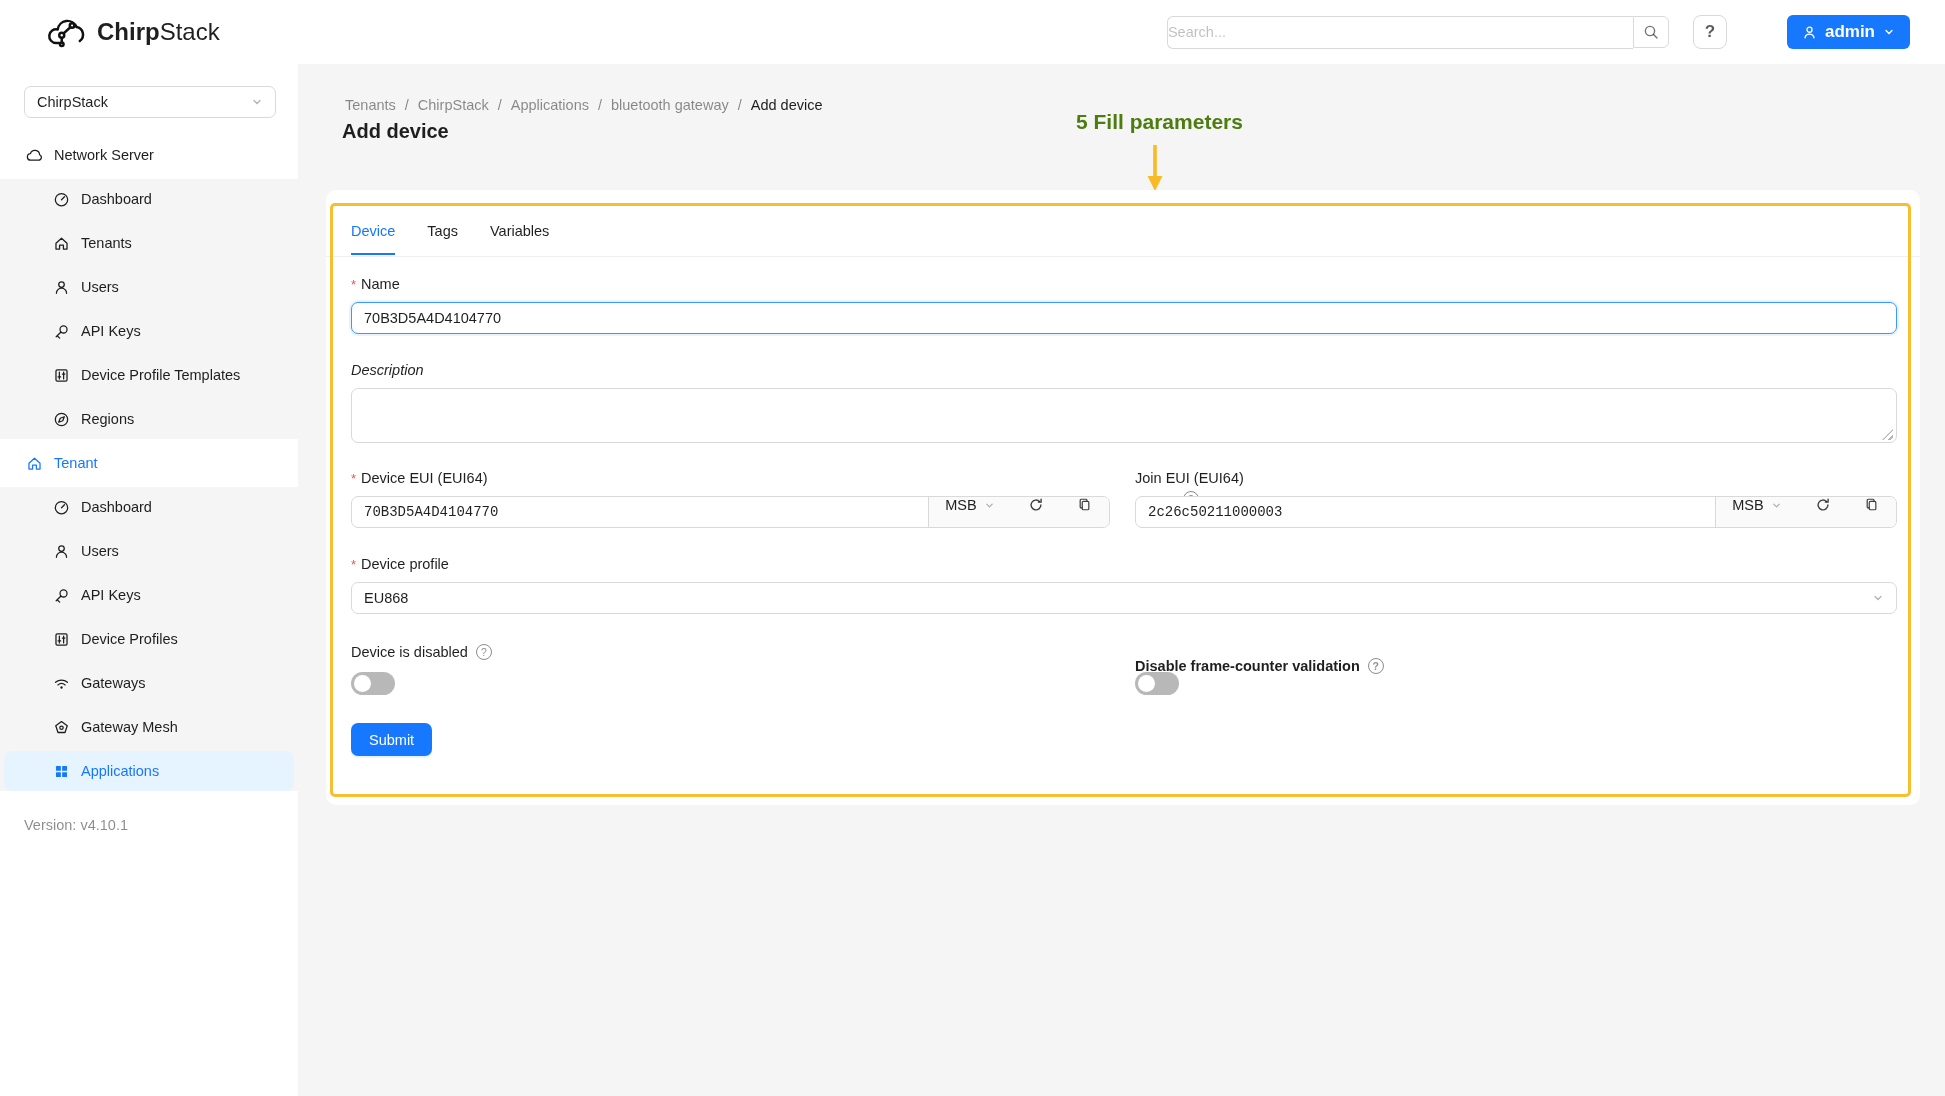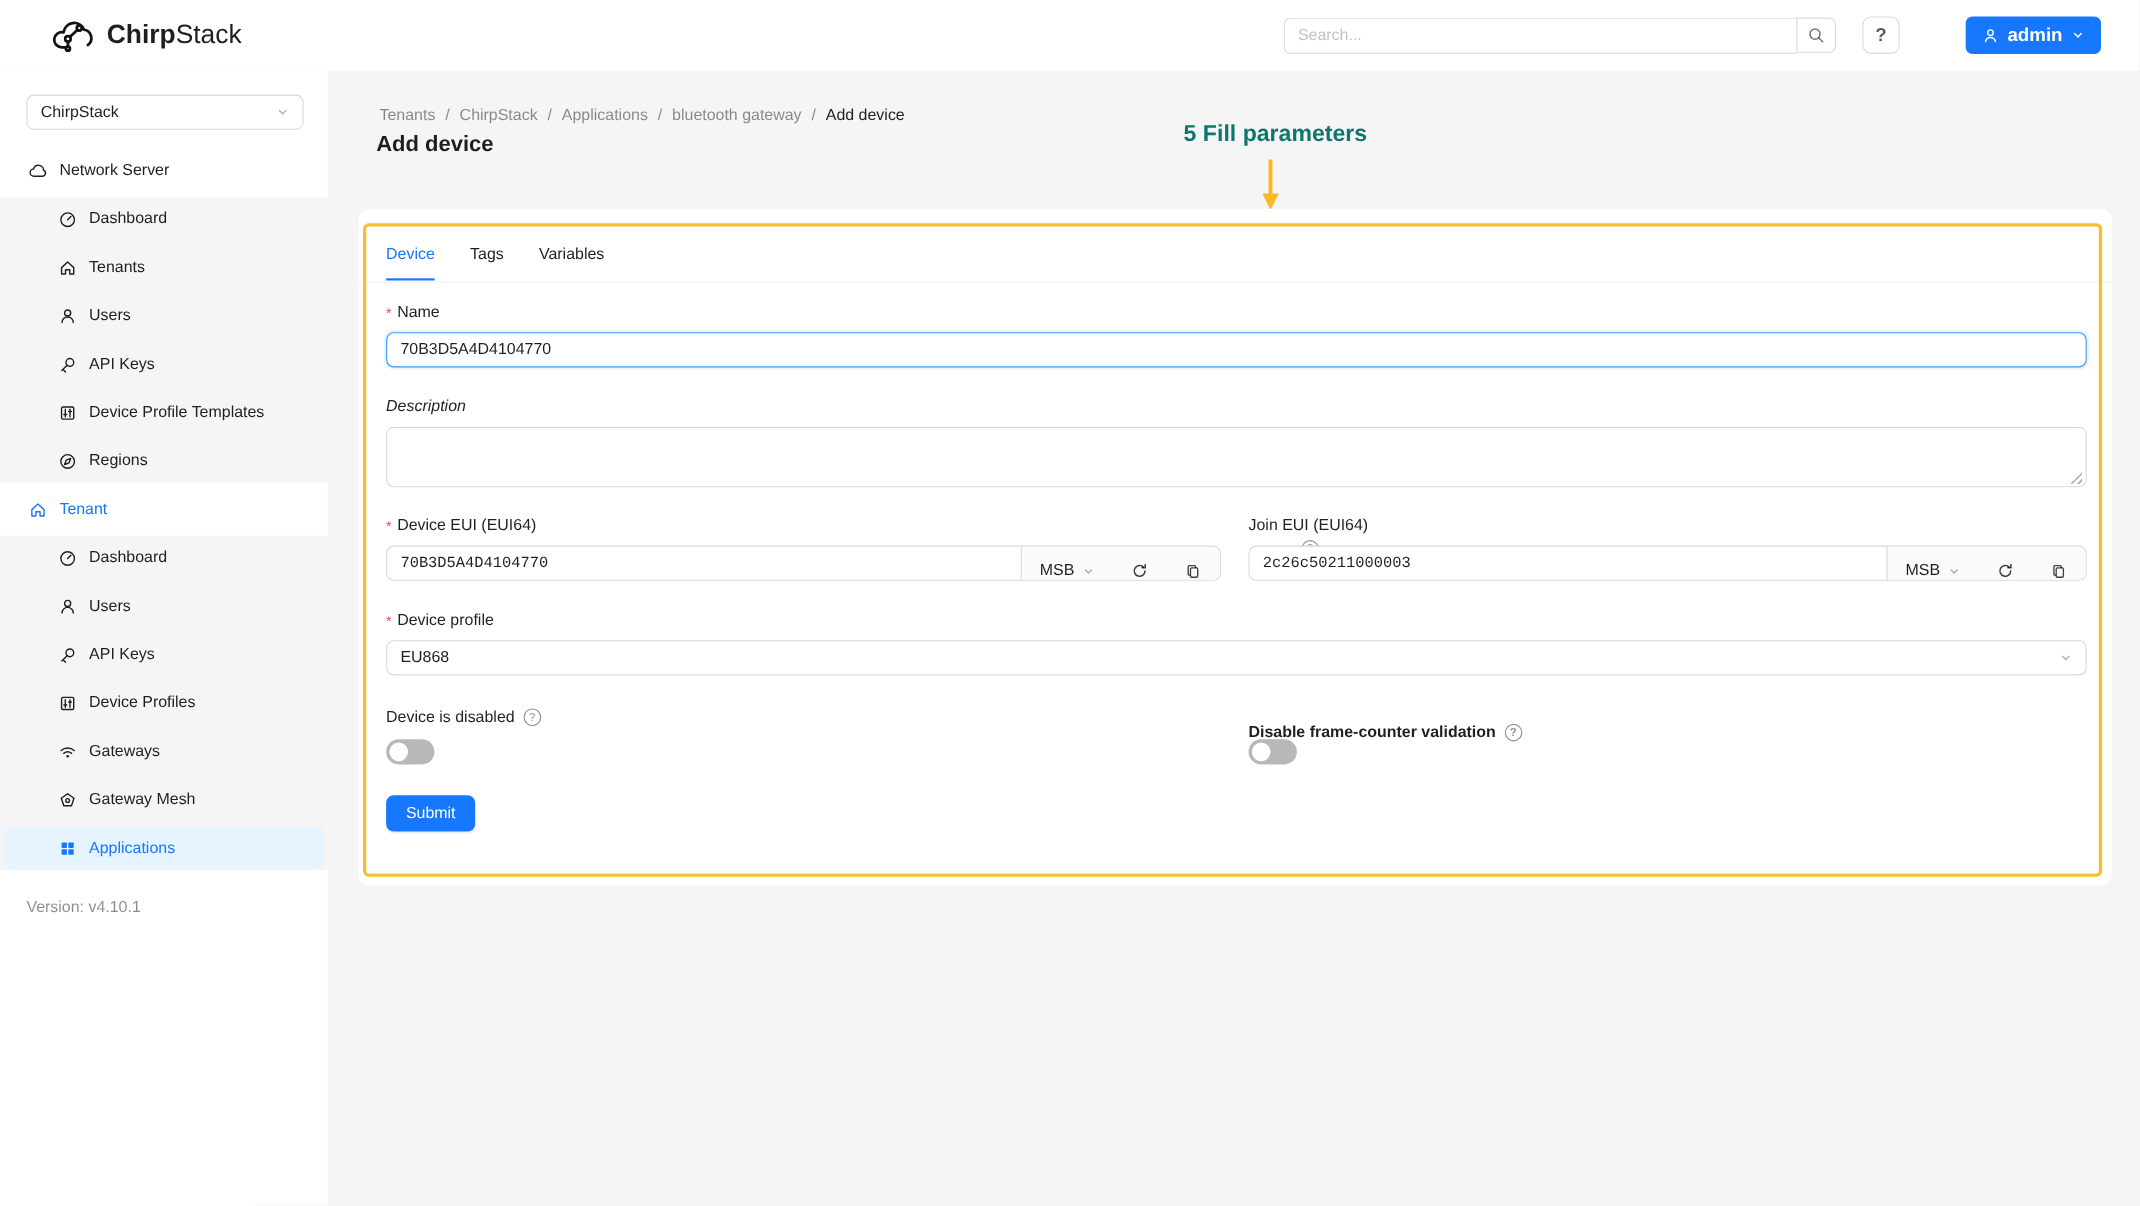--- a/index.html
+++ b/index.html
@@ -21,21 +21,21 @@
     display:flex; align-items:center; justify-content:space-between;
     padding:0 35px 0 46px;
   }
   .brand { display:flex; align-items:center; gap:9px; font-size:24px; cursor:pointer; }
   .brand .b { font-weight:700; }
   .brand .l { font-weight:400; }
   .hright { display:flex; align-items:center; gap:24px; }
   .search-group { display:flex; }
   .search-input {
     width:466px; height:33px; border:1px solid #d9d9d9; border-right:none;
-    border-radius:6px 0 0 6px; padding:0 12px; font-size:14.5px; outline:none;
+    border-radius:6px 0 0 6px; padding:0 0; font-size:14.5px; outline:none;
     font-family:"Liberation Sans",sans-serif; color:rgba(0,0,0,.88);
   }
   .search-input::placeholder { color:rgba(0,0,0,.25); }
   .search-btn {
     width:36px; height:32px; border:1px solid #d9d9d9; border-radius:0 6px 6px 0;
     background:#fff; display:flex; align-items:center; justify-content:center; cursor:pointer;
   }
   .help-btn {
     width:34px; height:34px; border:1px solid #d9d9d9; border-radius:8px; background:#fff;
     font-size:17px; color:rgba(0,0,0,.65); display:flex; align-items:center; justify-content:center;
@@ -70,21 +70,21 @@
 
   
   .main { position:absolute; top:64px; left:298px; right:0; bottom:0; }
   .breadcrumb { position:absolute; top:33px; left:47px; display:flex; gap:9px; color:rgba(0,0,0,.45); }
   .breadcrumb .bc-link { cursor:pointer; }
   .breadcrumb .bc-current { color:rgba(0,0,0,.88); }
   .page-title { position:absolute; top:56px; left:44px; font-size:20px; font-weight:600; }
 
   .annotation-text {
     position:absolute; top:46px; left:778px; width:200px;
-    color:#0f766e; font-size:21px; font-weight:600;
+    color:#4d7c0f; font-size:21px; font-weight:600;
   }
   .annotation-arrow { position:absolute; top:80px; left:846px; }
 
   .card {
     position:absolute; left:28px; top:126px; width:1594px; height:615px;
     background:#fff; border-radius:10px;
   }
   .hl-box {
     position:absolute; left:32px; top:139px; width:1581px; height:594px;
     border:3px solid #F7BF2F; border-radius:5px; pointer-events:none; z-index:6;
@@ -122,21 +122,21 @@
 
   .eui-group {
     position:absolute; height:32px; display:flex; align-items:stretch;
     border:1px solid #d9d9d9; border-radius:7px; background:#fff; overflow:hidden;
   }
   .eui-input {
     flex:1; min-width:0; border:none; outline:none; padding:0 12px;
     font-family:"Liberation Mono","DejaVu Sans Mono",monospace; font-size:14px; color:rgba(0,0,0,.88);
     background:transparent;
   }
-  .eui-addon { flex:0 0 180px; display:flex; align-items:flex-end; border-left:1px solid #d9d9d9; background:#fafafa; }
+  .eui-addon { flex:0 0 180px; display:flex; align-items:flex-start; border-left:1px solid #d9d9d9; background:#fafafa; }
   .msb { flex:0 0 82px; display:flex; align-items:center; justify-content:center; gap:7px; cursor:pointer; }
   .addon-btn { flex:0 0 49px; display:flex; align-items:center; justify-content:center; cursor:pointer; color:rgba(0,0,0,.75); }
 
   .select-box {
     position:absolute; left:25px; width:1546px; height:32px;
     border:1px solid #d9d9d9; border-radius:7px; background:#fff;
     display:flex; align-items:center; justify-content:space-between; padding:0 12px; cursor:pointer;
   }
 
   .switch {

